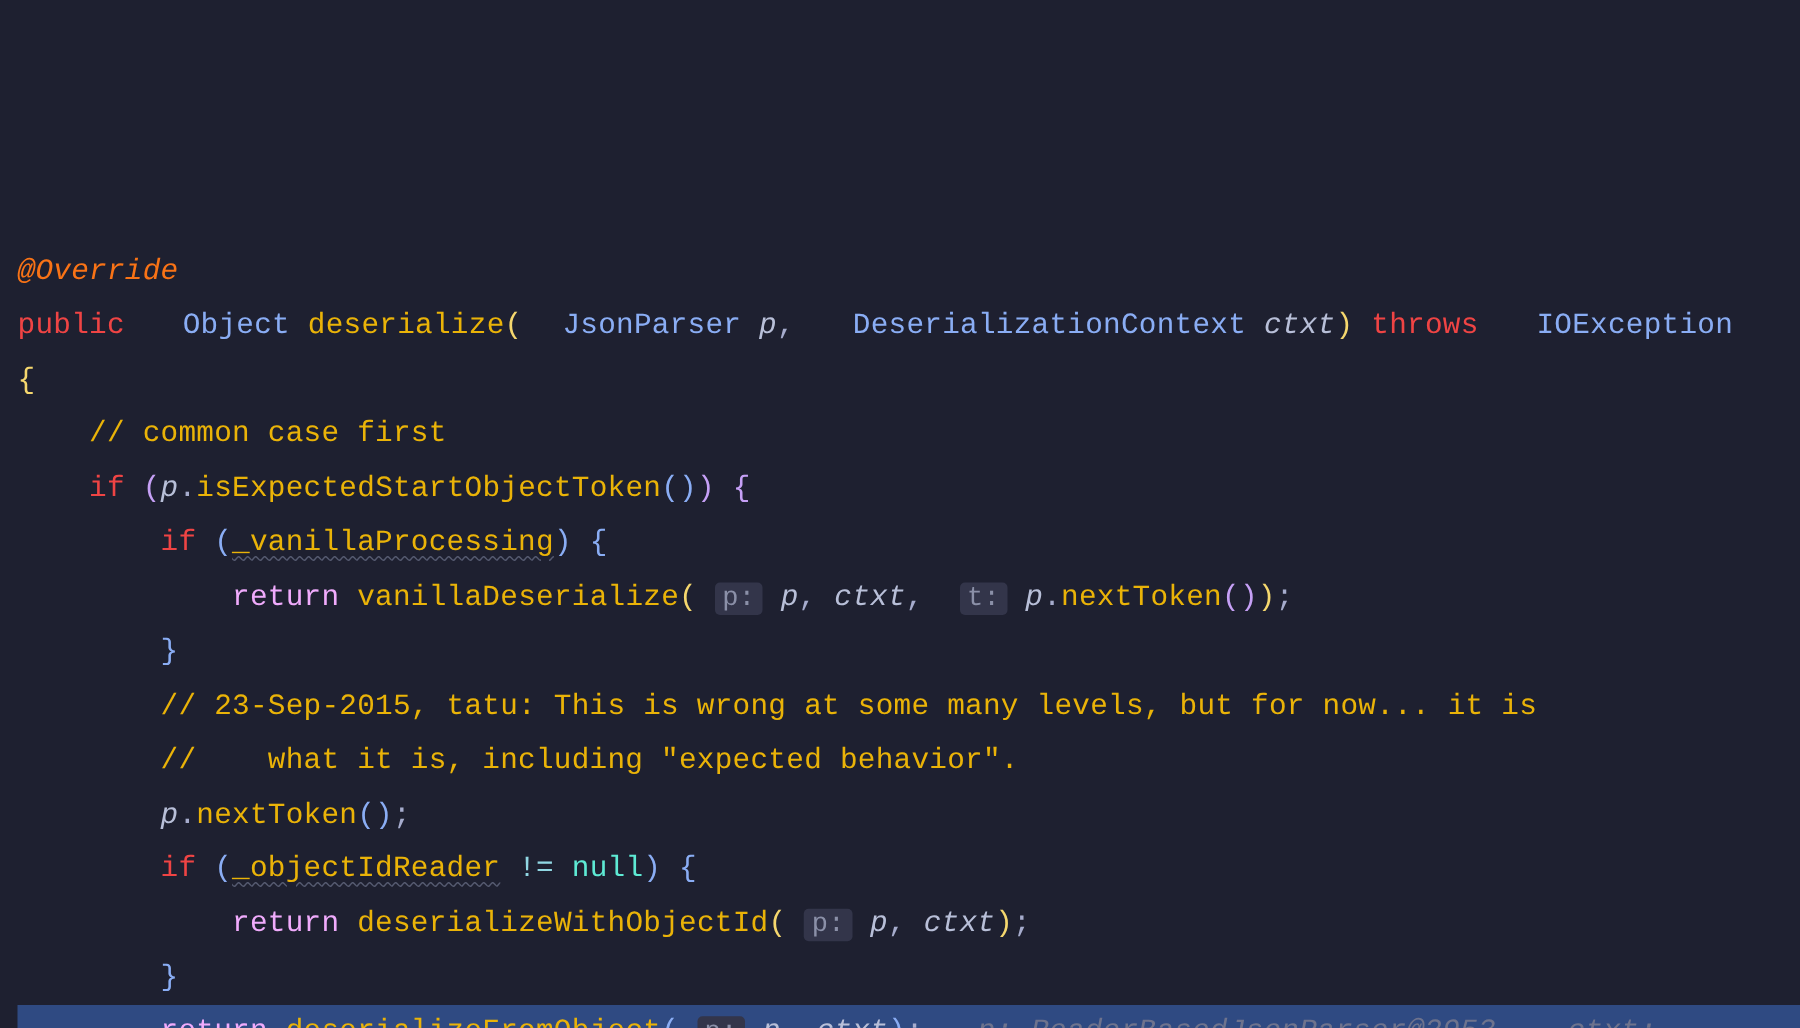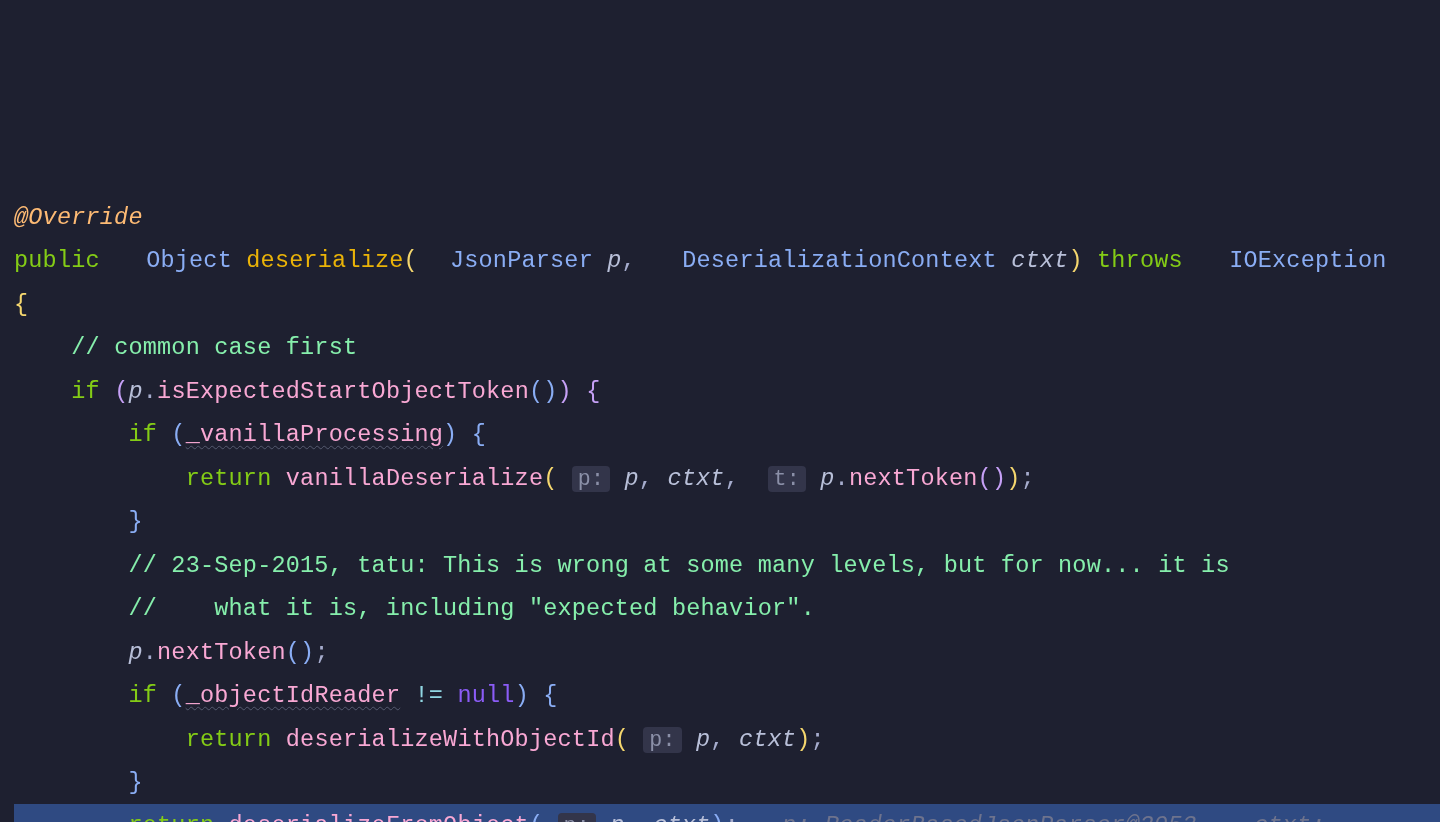--- a/index.html
+++ b/index.html
@@ -8,37 +8,37 @@
     font-family: 'Menlo', 'Consolas', 'Courier New', monospace;
     font-size: 23.5px;
     line-height: 1.85;
     color: #a6accd;
     padding: 22px 0 20px 14px;
     white-space: pre;
     letter-spacing: 0.2px;
   }
   .line { display: block; position: relative; padding-left: 0; }
   .hl-line { background: #2f4a82; display: block; width: 100%; }
-  .annotation { color: #fdba74; font-style: italic; }
-  .keyword { color: #84cc16; }
-  .keyword-return { color: #84cc16; }
+  .annotation { color: #f97316; font-style: italic; }
+  .keyword { color: #ef4444; }
+  .keyword-return { color: #f0abfc; }
   .type { color: #8aadf4; margin-left: 32px; }
   .method-decl { color: #eab308; }
-  .method-call { color: #f9a8d4; text-align: center; }
+  .method-call { color: #eab308; text-align: center; }
   .param { color: #b8bfd8; font-style: italic; }
   .param-hint { background: #33354a; color: #8b90a8; border-radius: 4px; padding: 1px 6px; font-style: normal; font-size: 0.92em; }
   .punct { color: #a6accd; }
   .paren-y { color: #f5d76e; }
   .paren-p { color: #c6a0f6; }
   .paren-b { color: #8aadf4; }
   .brace-y { color: #f5d76e; }
   .brace-b { color: #8aadf4; }
   .brace-p { color: #c6a0f6; }
-  .comment { color: #86efac; }
-  .null-kw { color: #8b5cf6; }
+  .comment { color: #eab308; }
+  .null-kw { color: #5eead4; }
   .oper { color: #91d7e3; }
   .dbg-hint { color: #6e738d; font-style: italic; }
   .underwave { text-decoration: underline wavy #555a70; text-decoration-thickness: 1px; text-underline-offset: 4px;}
 </style>
 </head>
 <body>
 
 
 
 <div><span class="line"><span class="annotation">@Override</span></span><span class="line"><span class="keyword">public</span> <span class="type">Object</span> <span class="method-decl">deserialize</span><span class="paren-y">(</span><span class="type">JsonParser</span> <span class="param">p</span><span class="punct">,</span> <span class="type">DeserializationContext</span> <span class="param">ctxt</span><span class="paren-y">)</span> <span class="keyword">throws</span> <span class="type">IOException</span>  </span><span class="line"><span class="brace-y">{</span></span><span class="line">    <span class="comment">// common case first</span></span><span class="line">    <span class="keyword">if</span> <span class="paren-p">(</span><span class="param">p</span><span class="punct">.</span><span class="method-call">isExpectedStartObjectToken</span><span class="paren-b">(</span><span class="paren-b">)</span><span class="paren-p">)</span> <span class="brace-p">{</span></span><span class="line">        <span class="keyword">if</span> <span class="paren-b">(</span><span class="method-call underwave">_vanillaProcessing</span><span class="paren-b">)</span> <span class="brace-b">{</span></span><span class="line">            <span class="keyword-return">return</span> <span class="method-call">vanillaDeserialize</span><span class="paren-y">(</span> <span class="param-hint">p:</span> <span class="param">p</span><span class="punct">,</span> <span class="param">ctxt</span><span class="punct">,</span>  <span class="param-hint">t:</span> <span class="param">p</span><span class="punct">.</span><span class="method-call">nextToken</span><span class="paren-p">(</span><span class="paren-p">)</span><span class="paren-y">)</span><span class="punct">;</span></span><span class="line">        <span class="brace-b">}</span></span><span class="line">        <span class="comment">// 23-Sep-2015, tatu: This is wrong at some many levels, but for now... it is</span></span><span class="line">        <span class="comment">//    what it is, including "expected behavior".</span></span><span class="line">        <span class="param">p</span><span class="punct">.</span><span class="method-call">nextToken</span><span class="paren-b">(</span><span class="paren-b">)</span><span class="punct">;</span></span><span class="line">        <span class="keyword">if</span> <span class="paren-b">(</span><span class="method-call underwave">_objectIdReader</span> <span class="oper">!=</span> <span class="null-kw">null</span><span class="paren-b">)</span> <span class="brace-b">{</span></span><span class="line">            <span class="keyword-return">return</span> <span class="method-call">deserializeWithObjectId</span><span class="paren-y">(</span> <span class="param-hint">p:</span> <span class="param">p</span><span class="punct">,</span> <span class="param">ctxt</span><span class="paren-y">)</span><span class="punct">;</span></span><span class="line">        <span class="brace-b">}</span></span><span class="line hl-line">        <span class="keyword-return">return</span> <span class="method-call">deserializeFromObject</span><span class="paren-b">(</span> <span class="param-hint">p:</span> <span class="param">p</span><span class="punct">,</span> <span class="param">ctxt</span><span class="paren-b">)</span><span class="punct">;</span>   <span class="dbg-hint">p: ReaderBasedJsonParser@2953</span>    <span class="dbg-hint">ctxt:</span></span></div>

